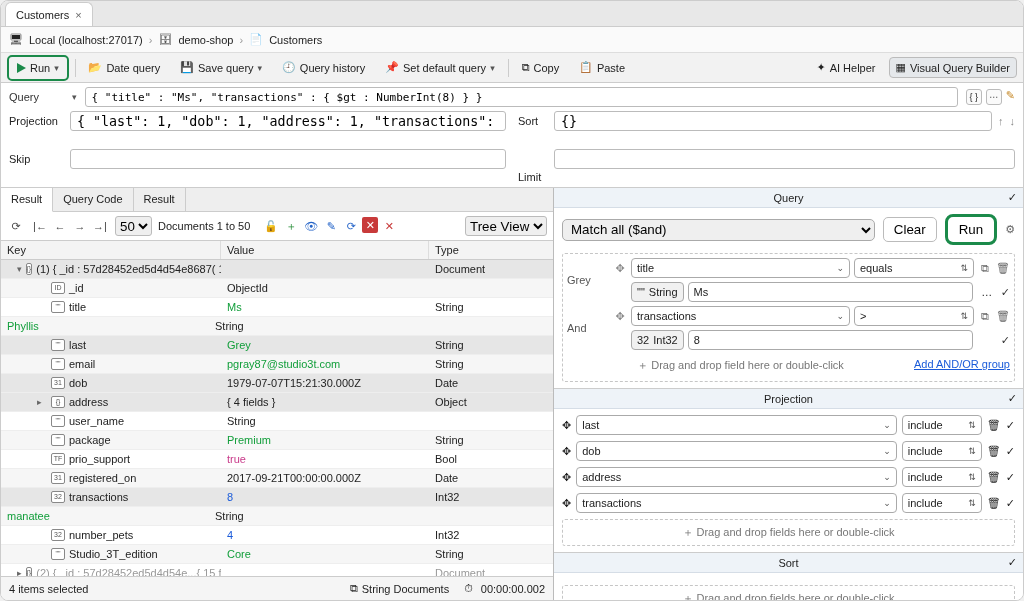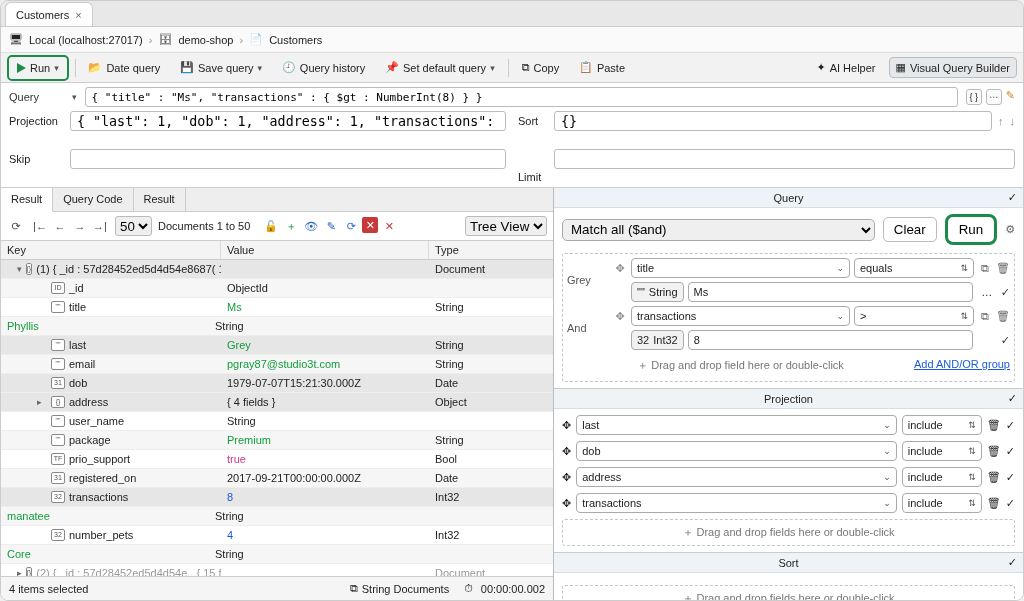--- a/index.html
+++ b/index.html
@@ -363,20 +363,25 @@
             <div class="row" style="">
       <div class="c1 deeper">
                 <span class="chev"></span>
                 <span class="fic">32</span>
                 <span>number_pets</span>
               </div>
       <div class="c2 val-blue">4</div>
       <div class="c3">Int32</div>
             </div>
             <div class="row" style="">
+      <div class="c1 deeper">
+                <span class="chev"></span>
+                <span class="fic">""</span>
+                <span>Studio_3T_edition</span>
+              </div>
       <div class="c2 val-green">Core</div>
       <div class="c3">String</div>
             </div>
             <div class="row dim">
      <div class="c1">
                 <span class="chev">▸</span>
                 <span class="fic">{}</span>
                 <span>(2) { _id : 57d28452ed5d4d54e...{ 15 fields }</span>
               </div>
      <div class="c2"></div>

